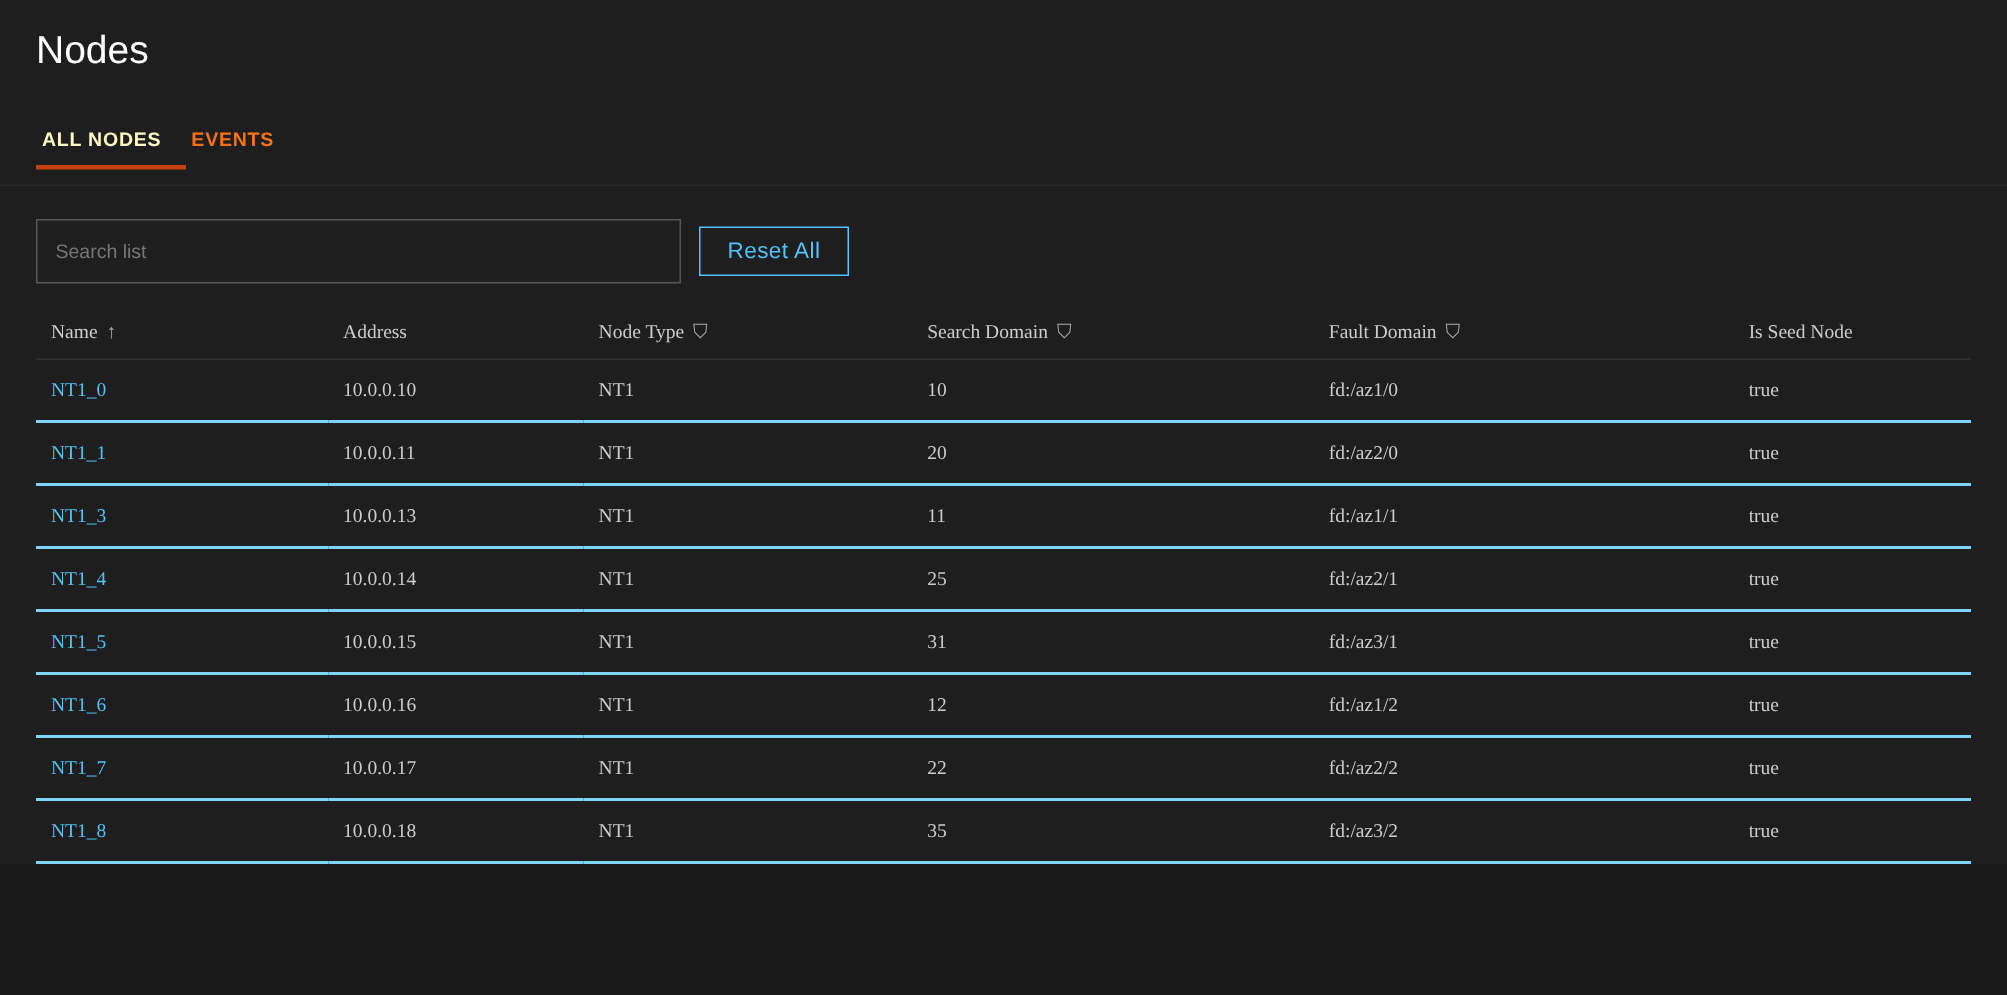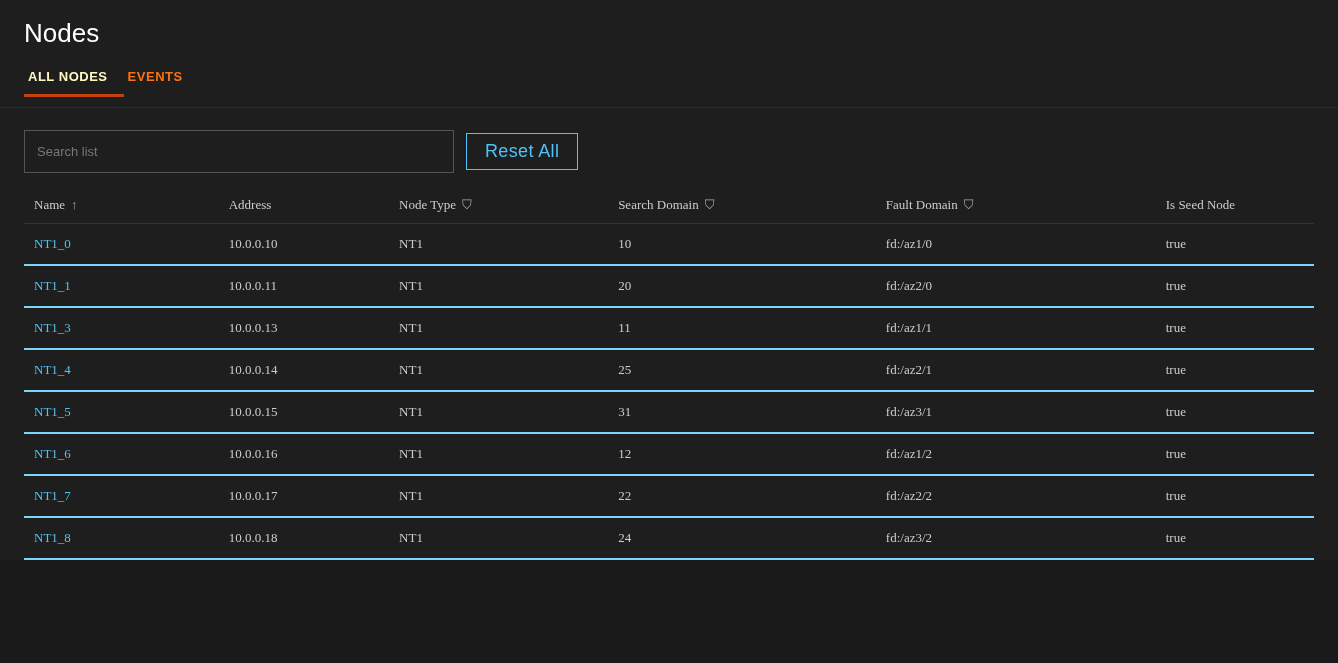--- a/index.html
+++ b/index.html
@@ -13,21 +13,21 @@
     }
     .page-header {
       padding: 18px 24px 10px 24px;
       background: #1e1e1e;
       border-bottom: 1px solid #2a2a2a;
     }
     .page-title {
       font-size: 26px;
       font-weight: 300;
       color: #ffffff;
-      margin-bottom: 14px;
+      margin-bottom: 30px;
     }
     .tabs {
       display: flex;
       gap: 0;
     }
     .tab {
       padding: 6px 16px 10px 4px;
       font-size: 13px;
       font-weight: 600;
       letter-spacing: 0.04em;
@@ -55,21 +55,21 @@
       width: 430px;
       font-size: 13px;
       outline: none;
     }
     .search-input::placeholder { color: #777; }
     .reset-btn {
       background: transparent;
       border: 1px solid #4fc3f7;
       color: #4fc3f7;
       padding: 7px 18px;
-      font-size: 18px;
+      font-size: 15px;
       cursor: pointer;
       letter-spacing: 0.02em;
     }
     .table-wrap {
       padding: 0 24px;
       background: #1e1e1e;
       font-family: Liberation Serif, serif;
     }
     table {
       width: 100%;
@@ -225,19 +225,19 @@
           <td class="col-address">10.0.0.17</td>
           <td class="col-nodetype">NT1</td>
           <td class="col-upgradedomain">22</td>
           <td class="col-faultdomain">fd:/az2/2</td>
           <td class="col-isseednode">true</td>
         </tr>
         <tr>
           <td class="name-cell col-name">NT1_8</td>
           <td class="col-address">10.0.0.18</td>
           <td class="col-nodetype">NT1</td>
-          <td class="col-upgradedomain">24</td>
+          <td class="col-upgradedomain">35</td>
           <td class="col-faultdomain">fd:/az3/2</td>
           <td class="col-isseednode">true</td>
         </tr>
       </tbody>
   </table>
 </div>
 
 </body></html>

